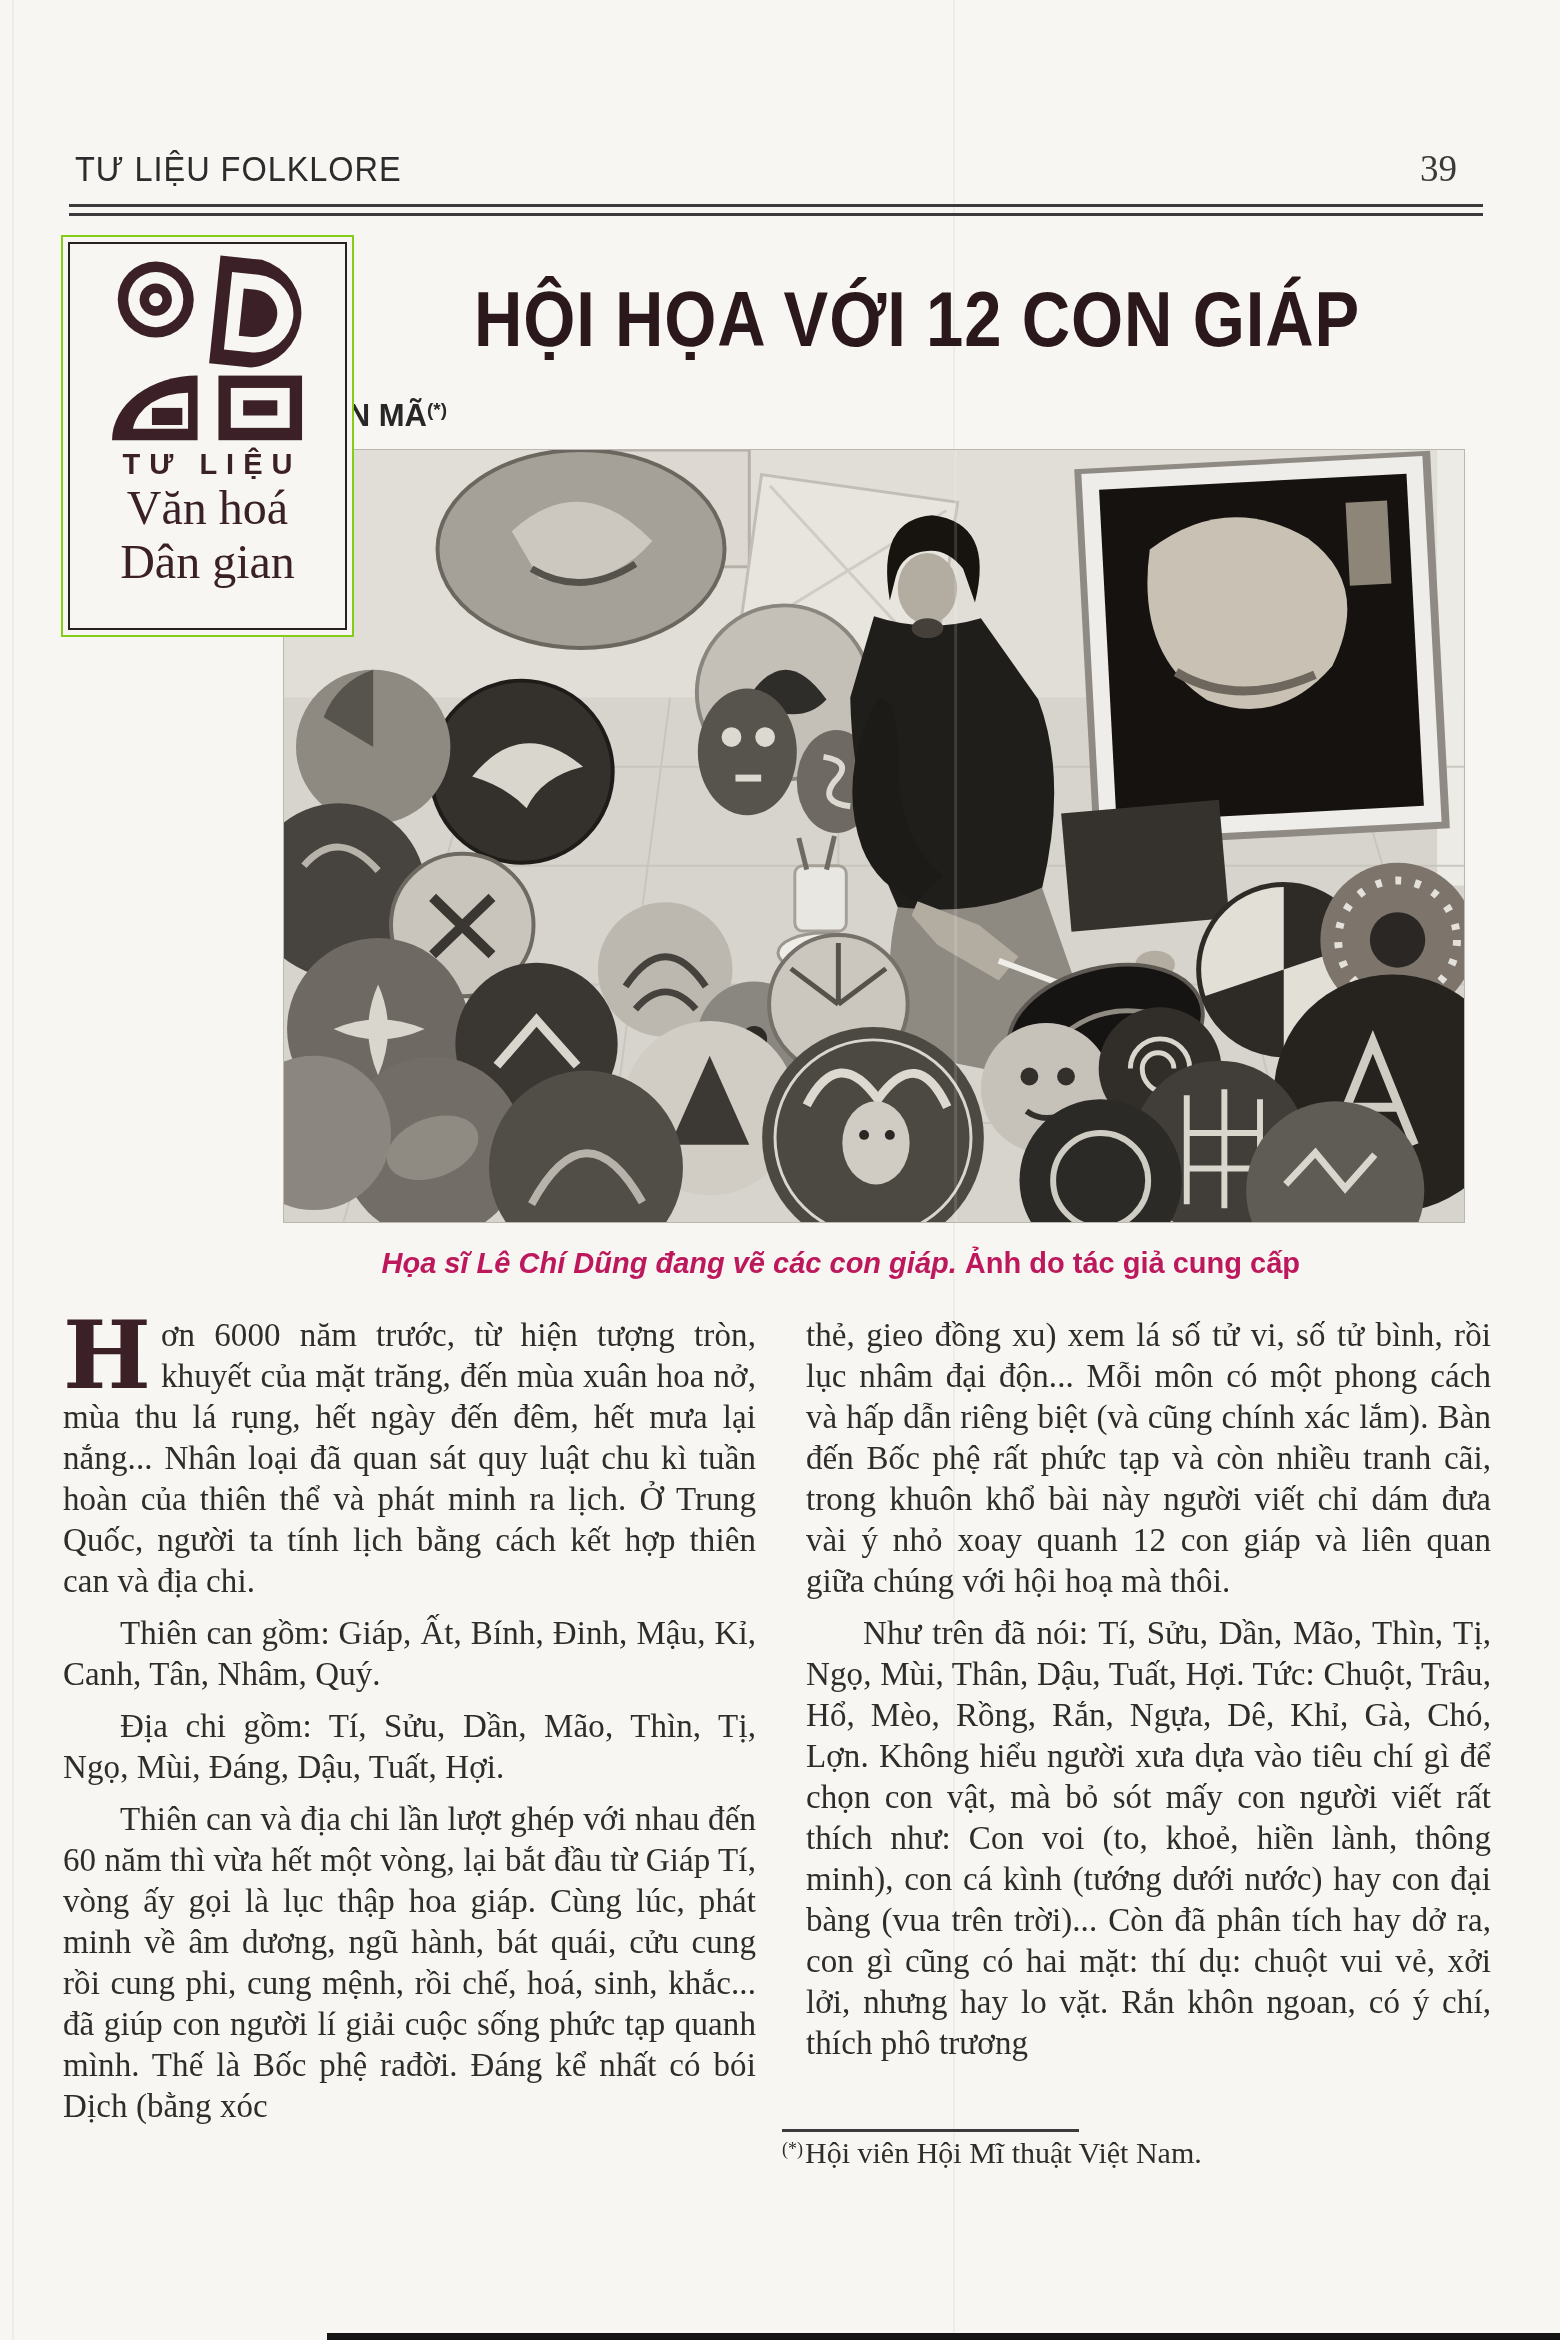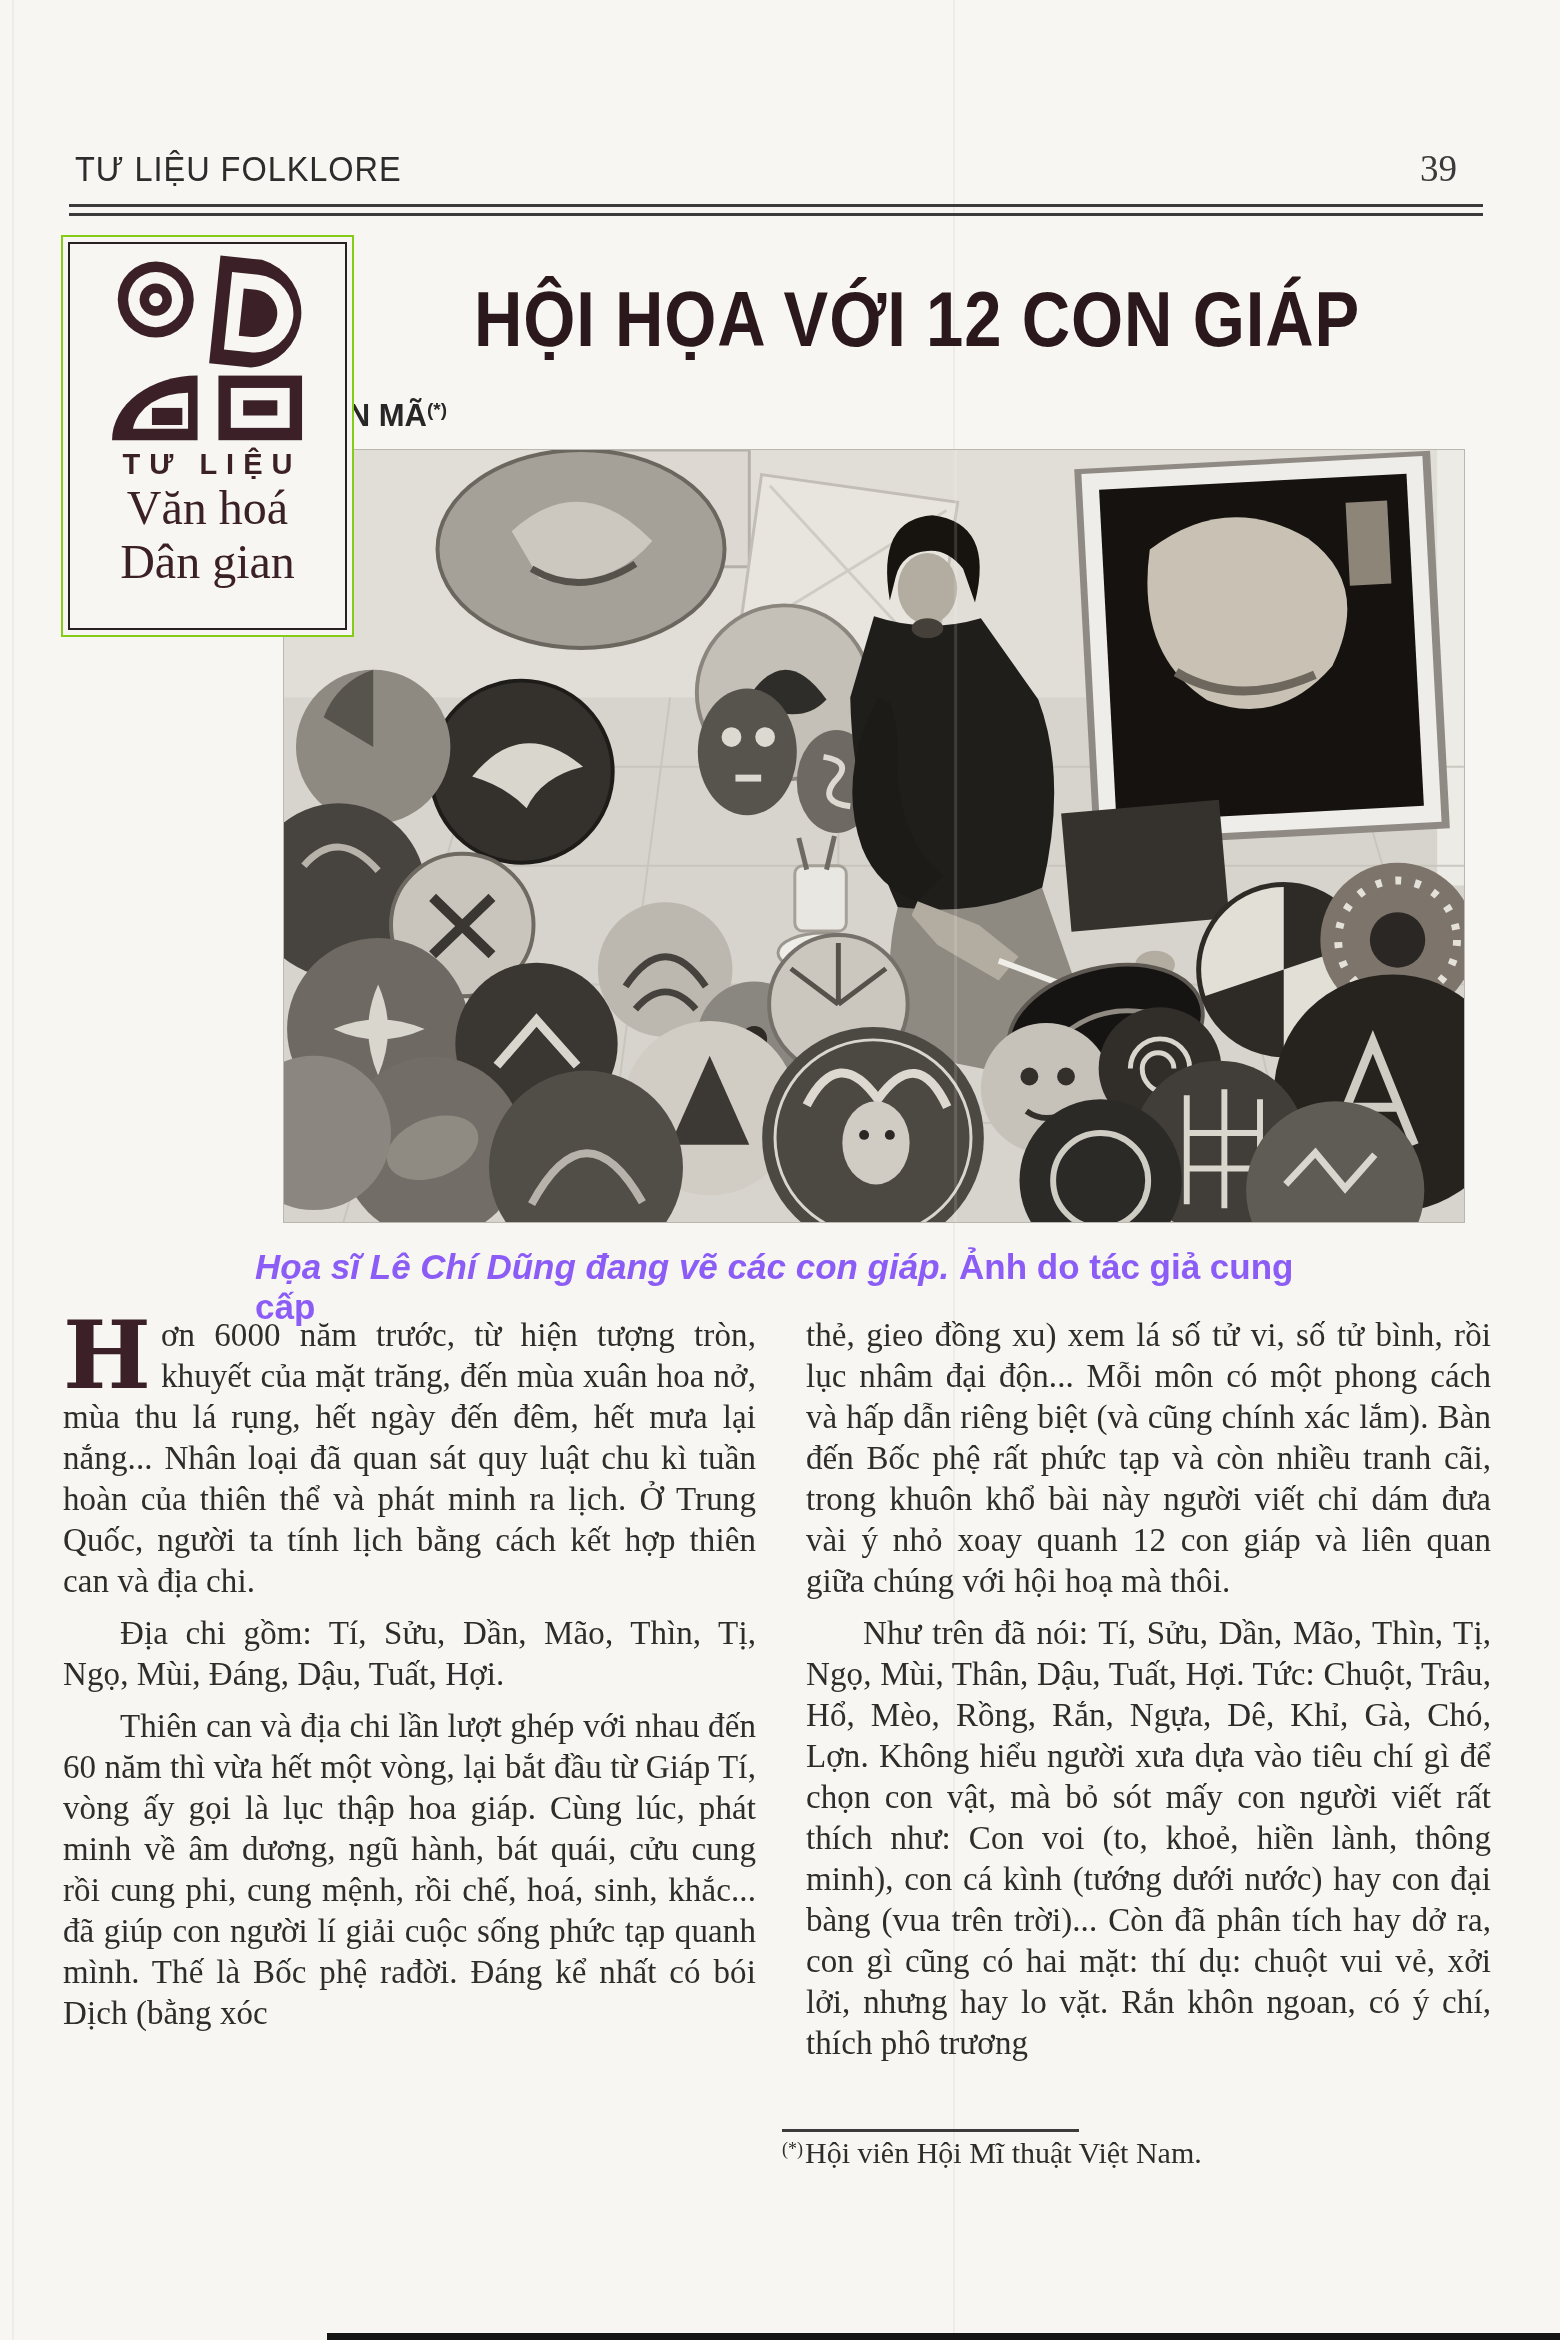--- a/index.html
+++ b/index.html
@@ -55,22 +55,22 @@
   }
   .article-author sup{font-size:19px;vertical-align:10px;}
 
   
   .photo-wrap{
     position:absolute;left:284px;top:450px;width:1180px;height:772px;
     background:#d7d4cd;outline:1px solid #bab7b1;z-index:2;
   }
   .photo-wrap svg{display:block;width:100%;height:100%;}
   .photo-caption{
-    position:absolute;left:255px;top:1247px;width:1045px;text-align:left;
-    font-family:"Liberation Sans", sans-serif;font-weight:bold;font-size:35px;color:#8b5cf6;
+    position:absolute;left:255px;top:1247px;width:1045px;text-align:right;
+    font-family:"Liberation Sans", sans-serif;font-weight:bold;font-size:29px;color:#be185d;
   }
   .cap-italic{font-style:italic;}
 
   
   .col{
     position:absolute;top:1315px;font-size:33px;line-height:41px;
     text-align:justify;color:#2e2d2b;letter-spacing:0.1px;
   }
   .col p{margin:0 0 11px 0;}
   .col p.indent{text-indent:57px;}
@@ -259,20 +259,21 @@
       <path d="M1012 742 L1042 710 L1072 746 L1102 712" stroke="#d9d6ce" stroke-width="7" fill="none"></path>
     </g>
     <rect x="677" y="0" width="3" height="780" fill="#ffffff" opacity="0.14"></rect>
   </svg>
 </div>
 
 <div class="photo-caption"><span class="cap-italic">Họa sĩ Lê Chí Dũng đang vẽ các con giáp.</span><span> Ảnh do tác giả cung cấp</span></div>
 
 <div class="col col-left">
   <p><span class="dropcap">H</span><span>ơn 6000 năm trước, từ hiện tượng tròn, khuyết của mặt trăng, đến mùa xuân hoa nở, mùa thu lá rụng, hết ngày đến đêm, hết mưa lại nắng... Nhân loại đã quan sát quy luật chu kì tuần hoàn của thiên thể và phát minh ra lịch. Ở Trung Quốc, người ta tính lịch bằng cách kết hợp thiên can và địa chi.</span></p>
+  <p class="indent">Thiên can gồm: Giáp, Ất, Bính, Đinh, Mậu, Kỉ, Canh, Tân, Nhâm, Quý.</p>
   <p class="indent">Địa chi gồm: Tí, Sửu, Dần, Mão, Thìn, Tị, Ngọ, Mùi, Đáng, Dậu, Tuất, Hợi.</p>
   <p class="indent">Thiên can và địa chi lần lượt ghép với nhau đến 60 năm thì vừa hết một vòng, lại bắt đầu từ Giáp Tí, vòng ấy gọi là lục thập hoa giáp. Cùng lúc, phát minh về âm dương, ngũ hành, bát quái, cửu cung rồi cung phi, cung mệnh, rồi chế, hoá, sinh, khắc... đã giúp con người lí giải cuộc sống phức tạp quanh mình. Thế là Bốc phệ rađời. Đáng kể nhất có bói Dịch (bằng xóc</p>
 </div>
 
 <div class="col col-right">
   <p>thẻ, gieo đồng xu) xem lá số tử vi, số tử bình, rồi lục nhâm đại độn... Mỗi môn có một phong cách và hấp dẫn riêng biệt (và cũng chính xác lắm). Bàn đến Bốc phệ rất phức tạp và còn nhiều tranh cãi, trong khuôn khổ bài này người viết chỉ dám đưa vài ý nhỏ xoay quanh 12 con giáp và liên quan giữa chúng với hội hoạ mà thôi.</p>
   <p class="indent">Như trên đã nói: Tí, Sửu, Dần, Mão, Thìn, Tị, Ngọ, Mùi, Thân, Dậu, Tuất, Hợi. Tức: Chuột, Trâu, Hổ, Mèo, Rồng, Rắn, Ngựa, Dê, Khỉ, Gà, Chó, Lợn. Không hiểu người xưa dựa vào tiêu chí gì để chọn con vật, mà bỏ sót mấy con người viết rất thích như: Con voi (to, khoẻ, hiền lành, thông minh), con cá kình (tướng dưới nước) hay con đại bàng (vua trên trời)... Còn đã phân tích hay dở ra, con gì cũng có hai mặt: thí dụ: chuột vui vẻ, xởi lởi, nhưng hay lo vặt. Rắn khôn ngoan, có ý chí, thích phô trương</p>
 </div>
 
 <div class="footnote">

